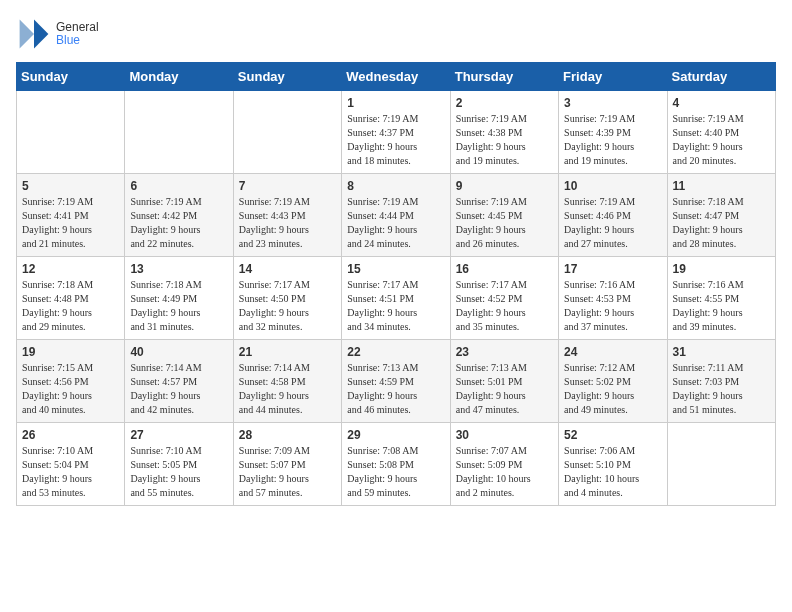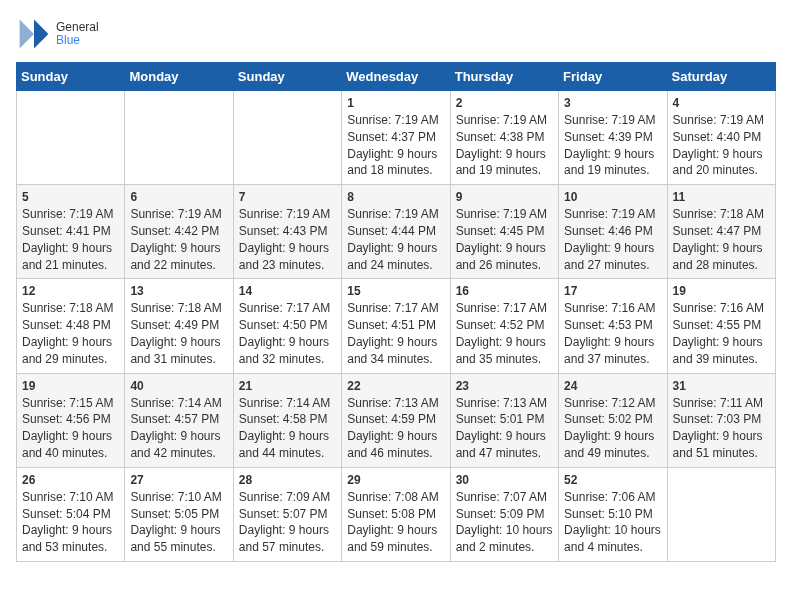--- a/index.html
+++ b/index.html
@@ -74,23 +74,24 @@
     }
     .calendar tr:nth-child(even) td {
       background: #f5f5f5;
     }
     .day-number {
       font-size: 12px;
       font-weight: bold;
       margin-bottom: 2px;
     }
     .day-info {
-      font-size: 12px;
+      font-size: 10px;
       line-height: 1.4;
       color: #333;
+      font-family: Liberation Serif, serif;
     }
     .empty-cell {
       background: #f9f9f9;
     }
   </style>
 </head>
 <body>
 
 <div class="header">
   <div class="logo">

